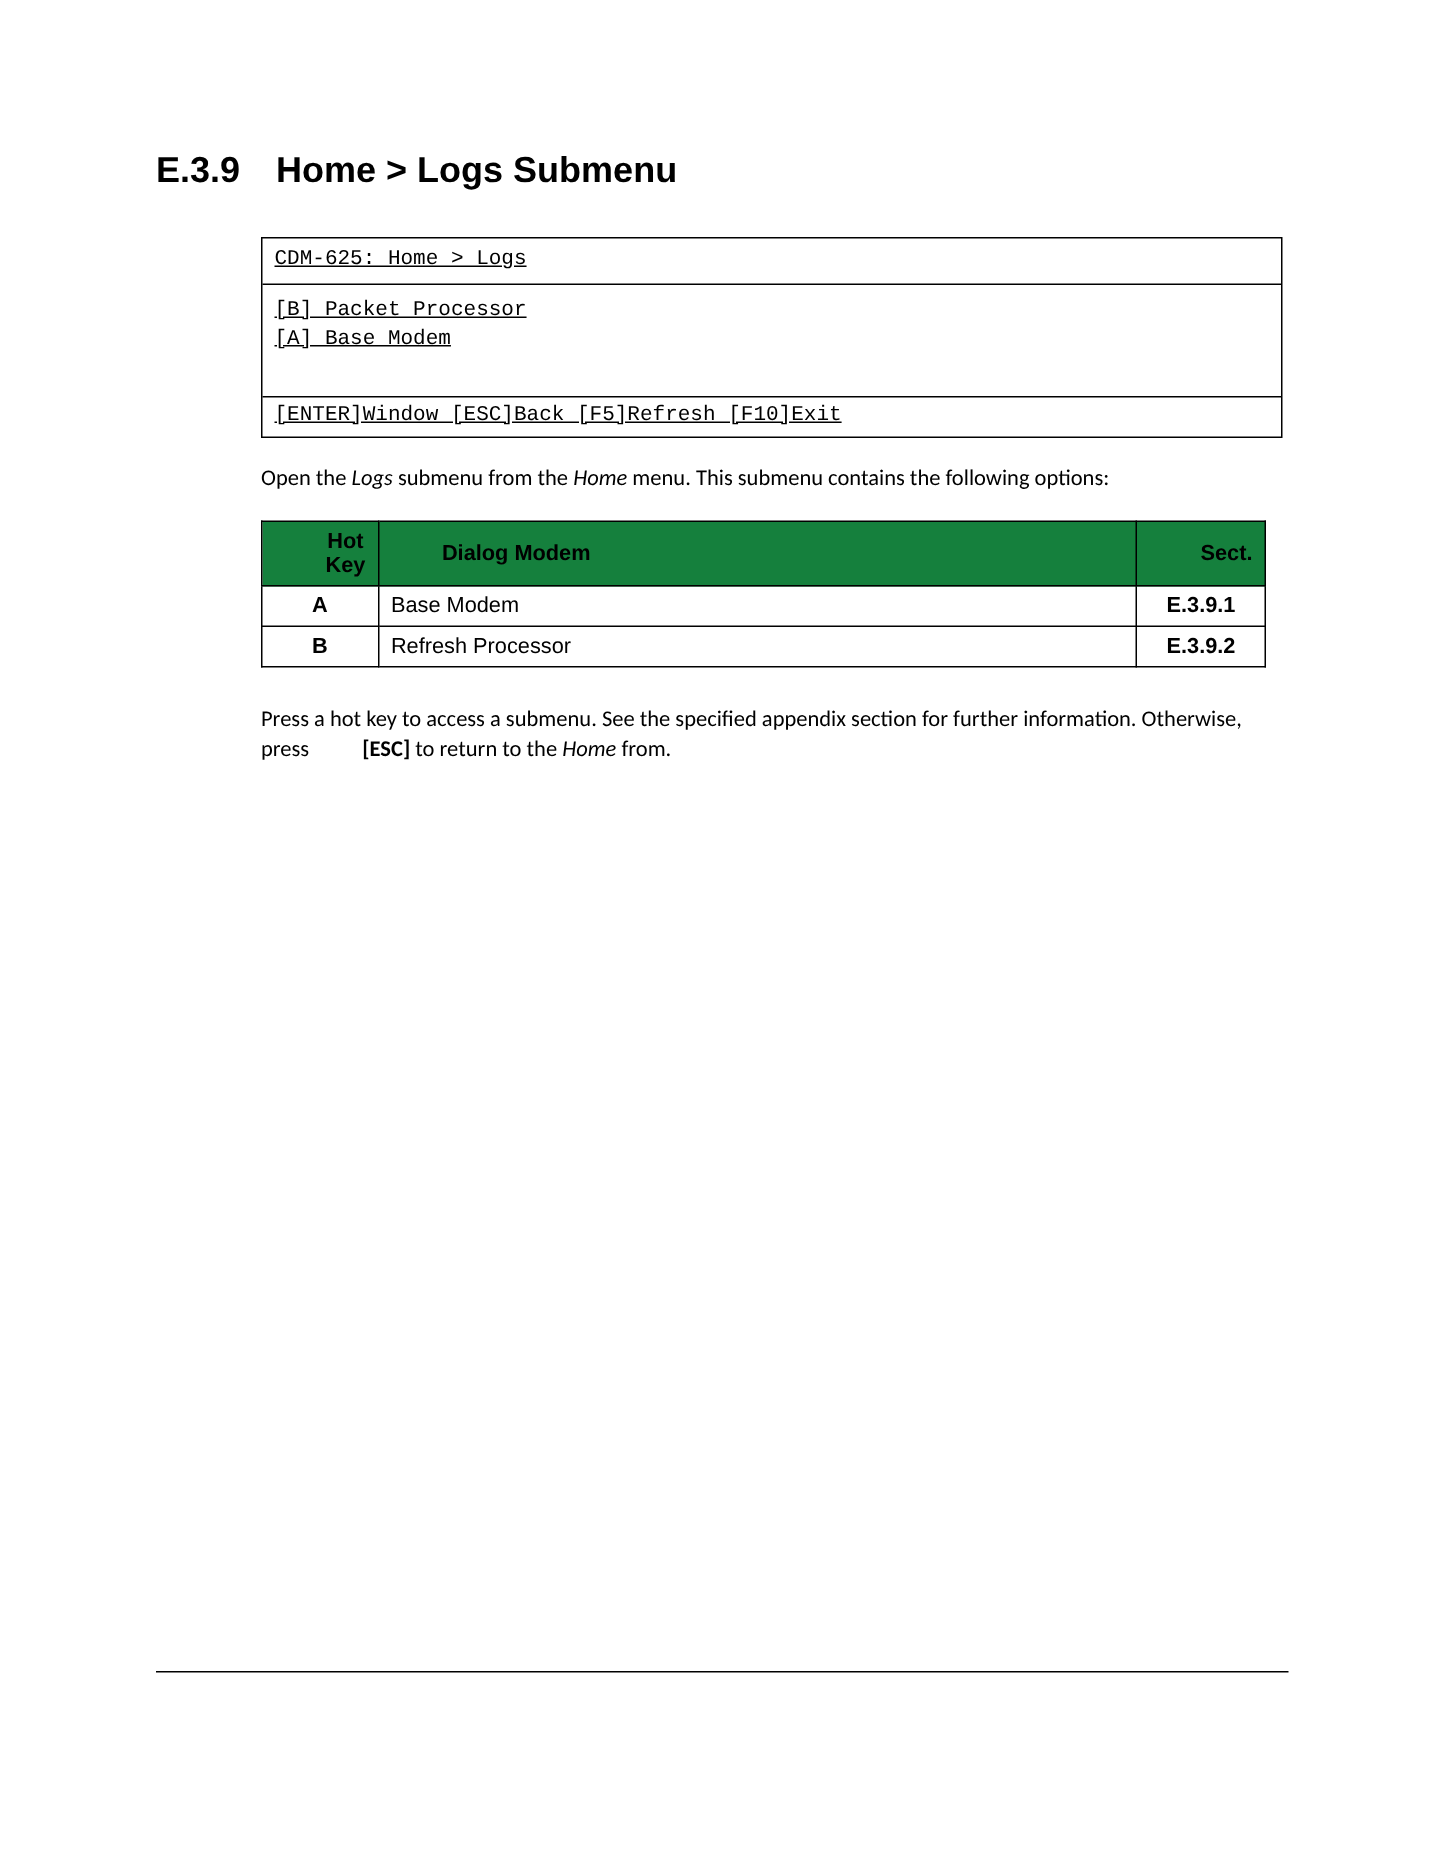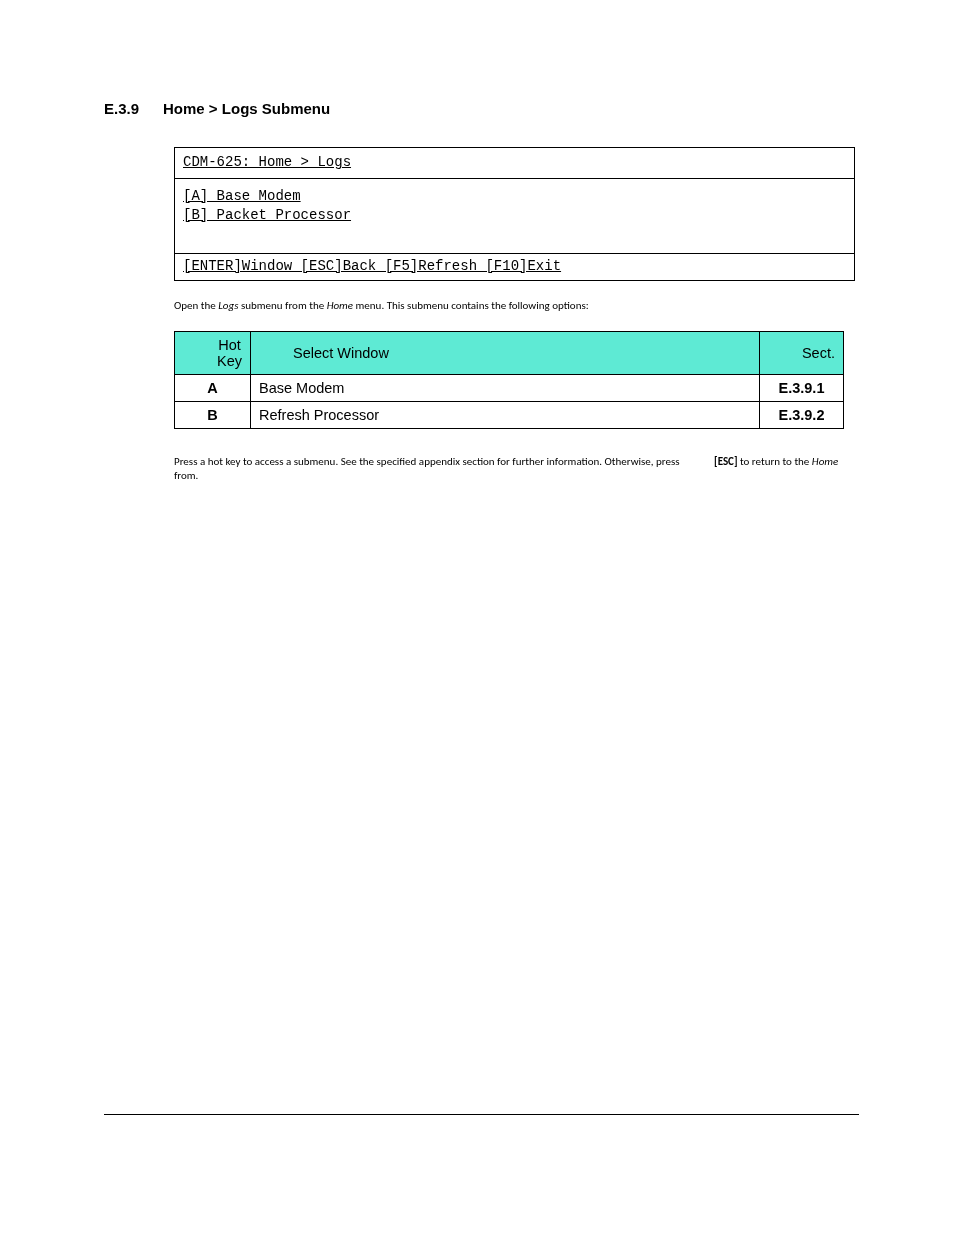--- a/index.html
+++ b/index.html
@@ -19,21 +19,21 @@
   .footer-line {
     position: absolute;
     left: 104px;
     right: 95px;
     bottom: 60px;
     border-top: 1px solid #000;
   }
   h2.section-heading {
     font-family: Arial, Helvetica, sans-serif;
     font-weight: bold;
-    font-size: 15px;
+    font-size: 24px;
     margin: 0 0 30px 0;
   }
   h2.section-heading .num { display:inline-block; margin-right: 24px; }
   .terminal {
     margin-left: 70px;
     margin-right: 4px;
     border: 1px solid #000;
     font-family: "Courier New", monospace;
     font-size: 14px;
     text-decoration: underline;
@@ -45,75 +45,75 @@
   .terminal .t-body {
     padding: 8px 8px 28px 8px;
   }
   .terminal .t-body div { line-height: 1.35; }
   .terminal .t-foot {
     padding: 4px 8px 6px 8px;
     border-top: 1px solid #000;
   }
   p.body {
     margin: 18px 0 18px 70px;
-    font-size: 11px;
+    font-size: 15px;
     line-height: 1.3;
   }
   p.body .italic { font-style: italic; }
   p.body .bold { font-weight: bold; margin-left: 32px; }
   table.hk {
     margin-left: 70px;
     border-collapse: collapse;
     width: 670px;
     font-family: Arial, Helvetica, sans-serif;
     font-size: 14.5px;
   }
   table.hk th, table.hk td {
     border: 1px solid #000;
     padding: 5px 8px;
     text-align: left;
     vertical-align: middle;
   }
   table.hk th {
-    background: #5eead4;
-    font-weight: normal;
+    background: #15803d;
+    font-weight: bold;
     padding-left: 42px;
   }
   table.hk .col-key  { width: 52px; text-align: center; }
   table.hk .col-sect { width: 70px; text-align: left; }
   table.hk td.key  { text-align: center; font-weight: bold; }
   table.hk td.sect { text-align: center; font-weight: bold; }
 </style>
 </head>
 <body>
 
 <div class="page">
 
   <h2 class="section-heading">
     <span class="num">E.3.9</span><span>Home &gt; Logs Submenu</span>
   </h2>
 
   <div class="terminal">
     <div class="t-title">CDM-625: Home &gt; Logs</div>
     <div class="t-body">
+      <div>[B]  Packet Processor</div>
       <div>[A]  Base Modem</div>
-      <div>[B]  Packet Processor</div>
     </div>
     <div class="t-foot">[ENTER]Window [ESC]Back [F5]Refresh [F10]Exit</div>
   </div>
 
   <p class="body">
     <span>Open the </span><span class="italic">Logs</span><span> submenu from the </span><span class="italic">Home</span><span> menu. This submenu contains the following options:</span>
   </p>
 
   <table class="hk">
     <thead>
       <tr>
         <th class="col-key">Hot Key</th>
-        <th>Select Window</th>
+        <th>Dialog Modem</th>
         <th class="col-sect">Sect.</th>
       </tr>
     </thead>
     <tbody>
       <tr>
         <td class="key">A</td>
         <td>Base Modem</td>
         <td class="sect">E.3.9.1</td>
       </tr>
       <tr>

